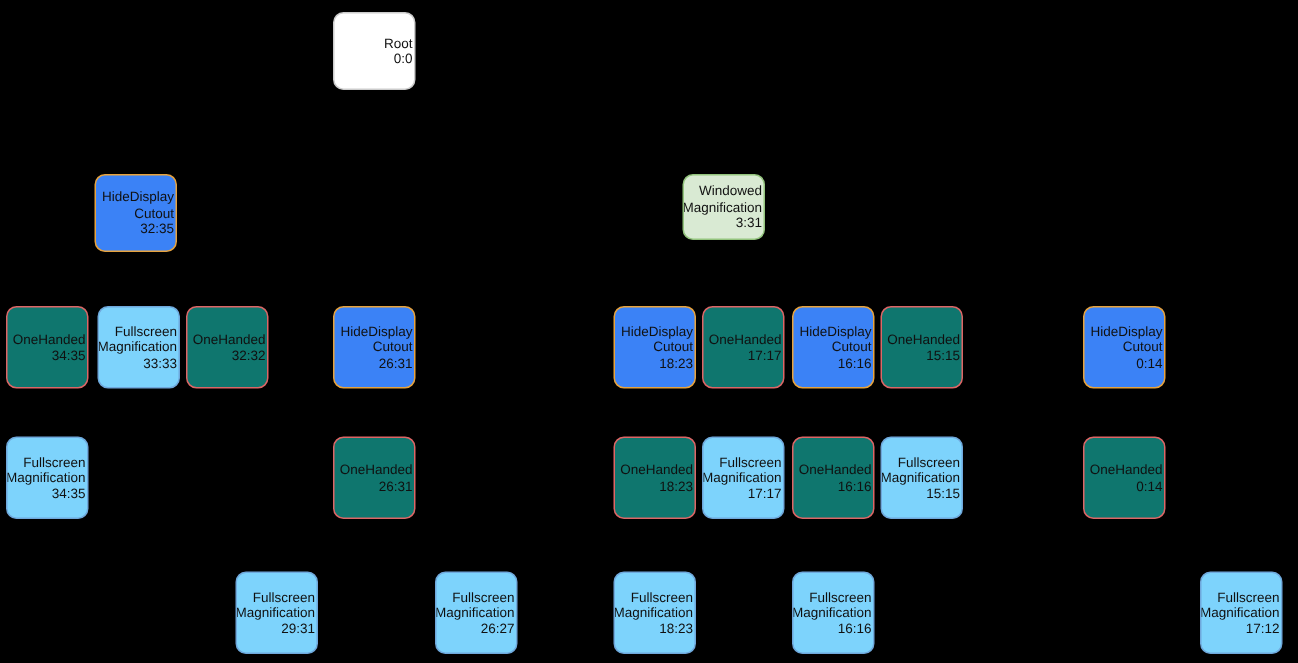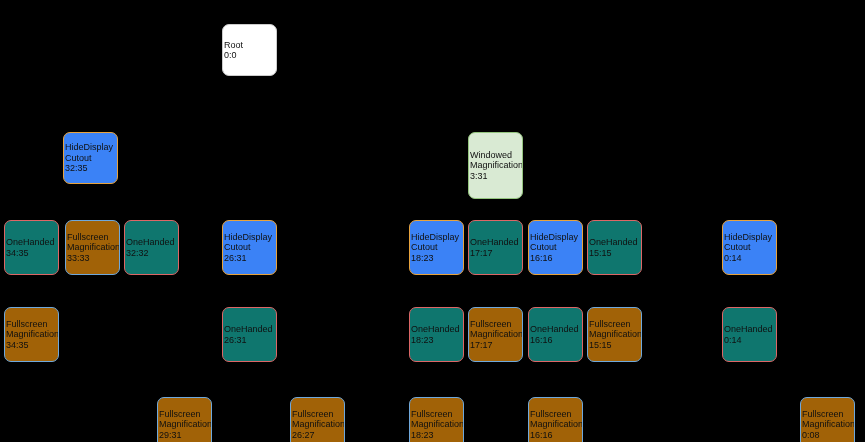--- a/index.html
+++ b/index.html
@@ -16,29 +16,28 @@
     font-family: "Liberation Sans", sans-serif;
   }
   .node {
     position: absolute;
     box-sizing: border-box;
     border-radius: 7px;
     border-width: 1.5px;
     border-style: solid;
     display: flex;
     flex-direction: column;
-    align-items: flex-start;
+    align-items: flex-end;
     justify-content: center;
     text-align: center;
     line-height: 1.15;
     font-size: 9px;
     color: #101010;
     overflow: hidden;
     padding: 1px 1px;
-    margin-top: 16px;
   }
   .node .ln {
     display: block;
     white-space: nowrap;
   }
   .node.t-root {
     background: #ffffff;
     border-color: #cccccc;
   }
   .node.t-orange {
@@ -47,38 +46,38 @@
   }
   .node.t-green {
     background: #d9ead3;
     border-color: #93c47d;
   }
   .node.t-red {
     background: #0f766e;
     border-color: #dd6666;
   }
   .node.t-blue {
-    background: #a16207;
+    background: #7dd3fc;
     border-color: #6fa8dc;
   }
 </style>
 </head>
 <body>
 
 <div id="canvas">
     <div class="node t-root" style="left: 222px; top: 8px; width: 55px; height: 52px;">
       <span class="ln">Root</span>
       <span class="ln">0:0</span>
     </div>
     <div class="node t-orange" style="left: 63px; top: 116px; width: 55px; height: 52px;">
       <span class="ln">HideDisplay</span>
       <span class="ln">Cutout</span>
       <span class="ln">32:35</span>
     </div>
-    <div class="node t-green" style="left: 468px; top: 116px; width: 55px; height: 67px;">
+    <div class="node t-green" style="left: 455px; top: 116px; width: 55px; height: 44px;">
       <span class="ln">Windowed</span>
       <span class="ln">Magnification</span>
       <span class="ln">3:31</span>
     </div>
     <div class="node t-red" style="left: 4px; top: 204px; width: 55px; height: 55px;">
       <span class="ln">OneHanded</span>
       <span class="ln">34:35</span>
     </div>
     <div class="node t-blue" style="left: 65px; top: 204px; width: 55px; height: 55px;">
       <span class="ln">Fullscreen</span>
@@ -164,15 +163,15 @@
       <span class="ln">18:23</span>
     </div>
     <div class="node t-blue" style="left: 528px; top: 381px; width: 55px; height: 55px;">
       <span class="ln">Fullscreen</span>
       <span class="ln">Magnification</span>
       <span class="ln">16:16</span>
     </div>
     <div class="node t-blue" style="left: 800px; top: 381px; width: 55px; height: 55px;">
       <span class="ln">Fullscreen</span>
       <span class="ln">Magnification</span>
-      <span class="ln">0:08</span>
+      <span class="ln">17:12</span>
     </div>
   </div>
 
 </body></html>

